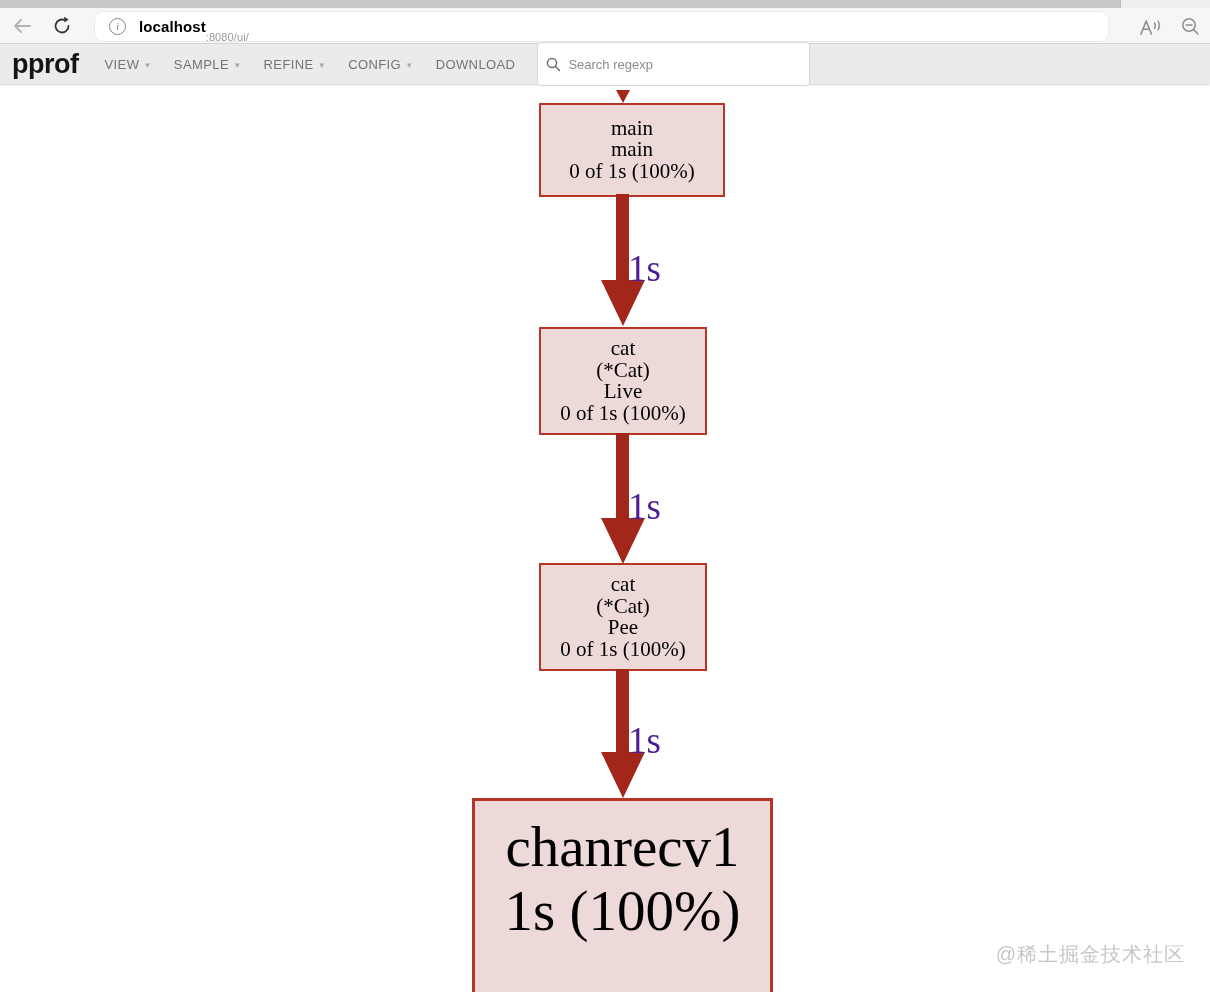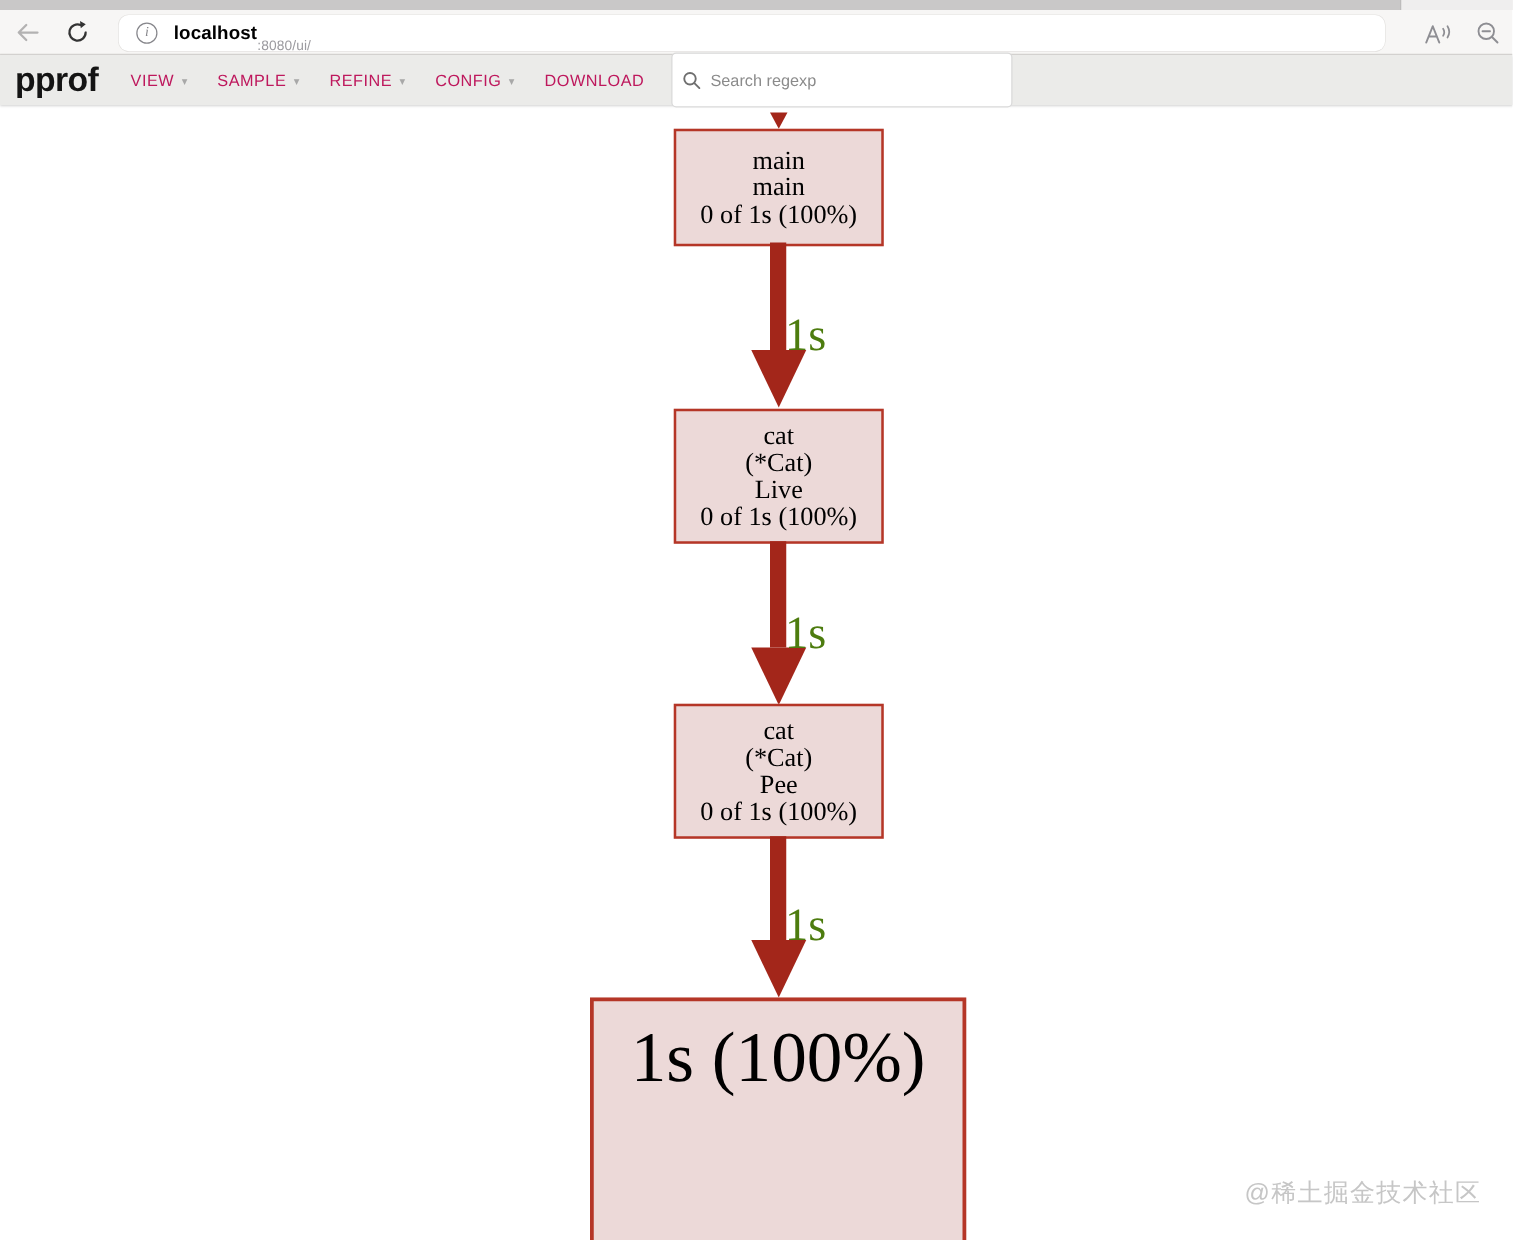--- a/index.html
+++ b/index.html
@@ -18,41 +18,41 @@
   .url-host { font-size:15px; color:#000000; font-weight:700; letter-spacing:0.1px; }
   .url-path { font-size:11px; color:#9b9a9f; letter-spacing:0.1px;margin-top:20px; }
   .right-icons { position:absolute; right:10px; top:4px; height:29px; display:flex; align-items:center; gap:18px; }
   .chrome-icon { color:#8e8e93; display:flex; align-items:center; }
 
   
   .pprof-bar { position:absolute; left:0; top:44px; width:1210px; height:40px; background:#ebebe9; display:flex; align-items:center; box-shadow:0 1px 2px rgba(0,0,0,0.18); z-index:5; }
   .logo { font-size:27px; font-weight:700; color:#141414; margin-left:12px; letter-spacing:-0.5px; }
   .menus { display:flex; align-items:center; margin-left:26px; gap:24px; }
   .menu-item { display:flex; align-items:center; gap:6px; cursor:default; }
-  .menu-label { font-size:13px; color:#be185d; letter-spacing:0.4px; }
+  .menu-label { font-size:13px; color:#737373; letter-spacing:0.4px; }
   .caret { font-size:9px; color:#a8a8a8; transform:translateY(1px); }
   .searchbox { margin-left:22px; width:273px; height:44px; background:#ffffff; border:1px solid #d9d9d9; border-radius:4px; display:flex; align-items:center; padding-left:8px; }
   .searchbox input { border:none; outline:none; font-size:13px; color:#333; width:225px; margin-left:7px; background:transparent; font-family:"Liberation Sans",sans-serif; }
   .searchbox input::placeholder { color:#8b8b8b; }
 
   
   .graph { position:absolute; left:0; top:84px; width:1210px; height:908px; background:#ffffff; }
   .gnode { position:absolute; background:var(--node-fill,#ecd9d8); border:2px solid var(--node-border,#b53627);
            display:flex; flex-direction:column; align-items:center; justify-content:center;
            font-family:"Liberation Serif","DejaVu Serif",serif; color:#000; text-align:center; }
   .gnode .ln { display:block; font-size:21px; line-height:21.5px; white-space:nowrap; }
-  .node-main     { left:539px; top:19px;  width:168px; height:94px; }
+  .node-main     { left:539px; top:19px;  width:186px; height:94px; }
   .node-cat-live { left:539px; top:243px; width:168px; height:108px; }
   .node-cat-pee  { left:539px; top:479px; width:168px; height:108px; }
   .node-runtime  { left:472px; top:714px; width:301px; height:300px; border-width:3px; justify-content:flex-start; padding-top:14px; }
   .node-runtime .ln { font-size:57px; line-height:64px; }
 
   .edge-shaft { position:absolute; width:13px; background:var(--edge,#a3261a); left:616px; }
   .edge-head  { position:absolute; width:0; height:0; border-left:22px solid transparent; border-right:22px solid transparent; border-top:46px solid var(--edge,#a3261a); left:601px; }
-  .edge-label { position:absolute; left:628px; font-family:"Liberation Serif","DejaVu Serif",serif; font-size:37px; line-height:1; color:#4d7c0f; }
+  .edge-label { position:absolute; left:628px; font-family:"Liberation Serif","DejaVu Serif",serif; font-size:37px; line-height:1; color:#4c1d95; }
   .start-head { position:absolute; width:0; height:0; border-left:7px solid transparent; border-right:7px solid transparent; border-top:13px solid var(--edge,#a3261a); left:616px; top:6px; }
 
   .shaft-1 { top:110px; height:86px; }  .head-1 { top:196px; }  .label-1 { top:166px; }
   .shaft-2 { top:349px; height:85px; }  .head-2 { top:434px; }  .label-2 { top:404px; }
   .shaft-3 { top:585px; height:83px; }  .head-3 { top:668px; }  .label-3 { top:638px; }
 
   .watermark { position:absolute; right:25px; top:941px; font-size:20px; color:#c6c6c6; letter-spacing:1px; }
 </style>
 </head>
 <body>
@@ -165,18 +165,19 @@
     <span class="ln">(*Cat)</span>
     <span class="ln">Pee</span>
     <span class="ln">0 of 1s (100%)</span>
   </div>
 
   <div class="edge-shaft shaft-3"></div>
   <div class="edge-head head-3"></div>
   <div class="edge-label label-3">1s</div>
 
   <div class="gnode node-runtime">
+    <span class="ln">chanrecv1</span>
     <span class="ln">1s (100%)</span>
   </div>
 
 </div>
 
 <div class="watermark">@稀土掘金技术社区</div>
 
 </body></html>

